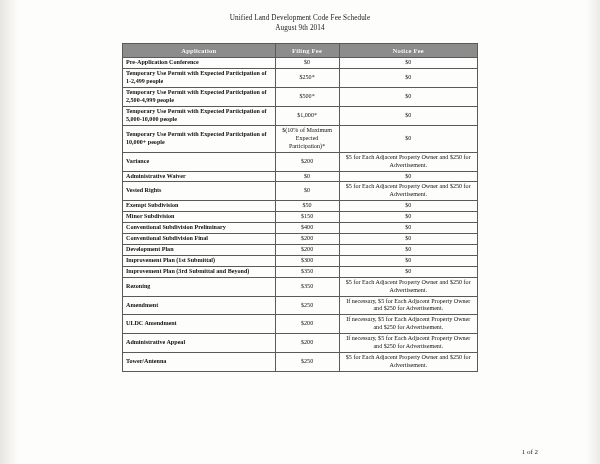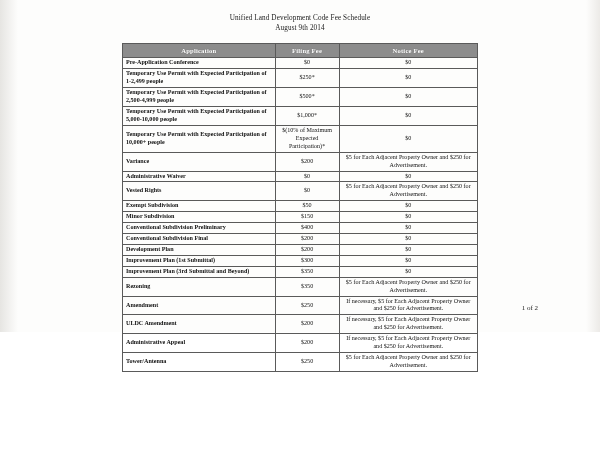--- a/index.html
+++ b/index.html
@@ -10,21 +10,21 @@
     width: 600px;
     height: 464px;
     background: #ffffff;
     font-family: "Liberation Serif", serif;
     color: #000000;
     overflow: hidden;
   }
   .page {
     position: relative;
     width: 600px;
-    height: 332px;
+    height: 464px;
     background: #fdfdfc;
     box-sizing: border-box;
     padding: 14px 0 0 0;
   }
   .doc-header {
     text-align: center;
     font-size: 7.2px;
     line-height: 1.35;
     letter-spacing: 0.1px;
     margin: 0 0 10px 0;
@@ -75,21 +75,21 @@
     text-align: center;
     line-height: 1.3;
     color: #111;
   }
   td.fil {
     font-weight: normal;
   }
   .footer {
     position: absolute;
     right: 62px;
-    bottom: 20px;
+    bottom: 8px;
     font-size: 7px;
     color: #222;
   }
   .edge-left {
     position: absolute;
     left: 0; top: 0; bottom: 0;
     width: 18px;
     background: linear-gradient(to right, #e6e5e2, #fdfdfc);
     pointer-events: none;
   }

